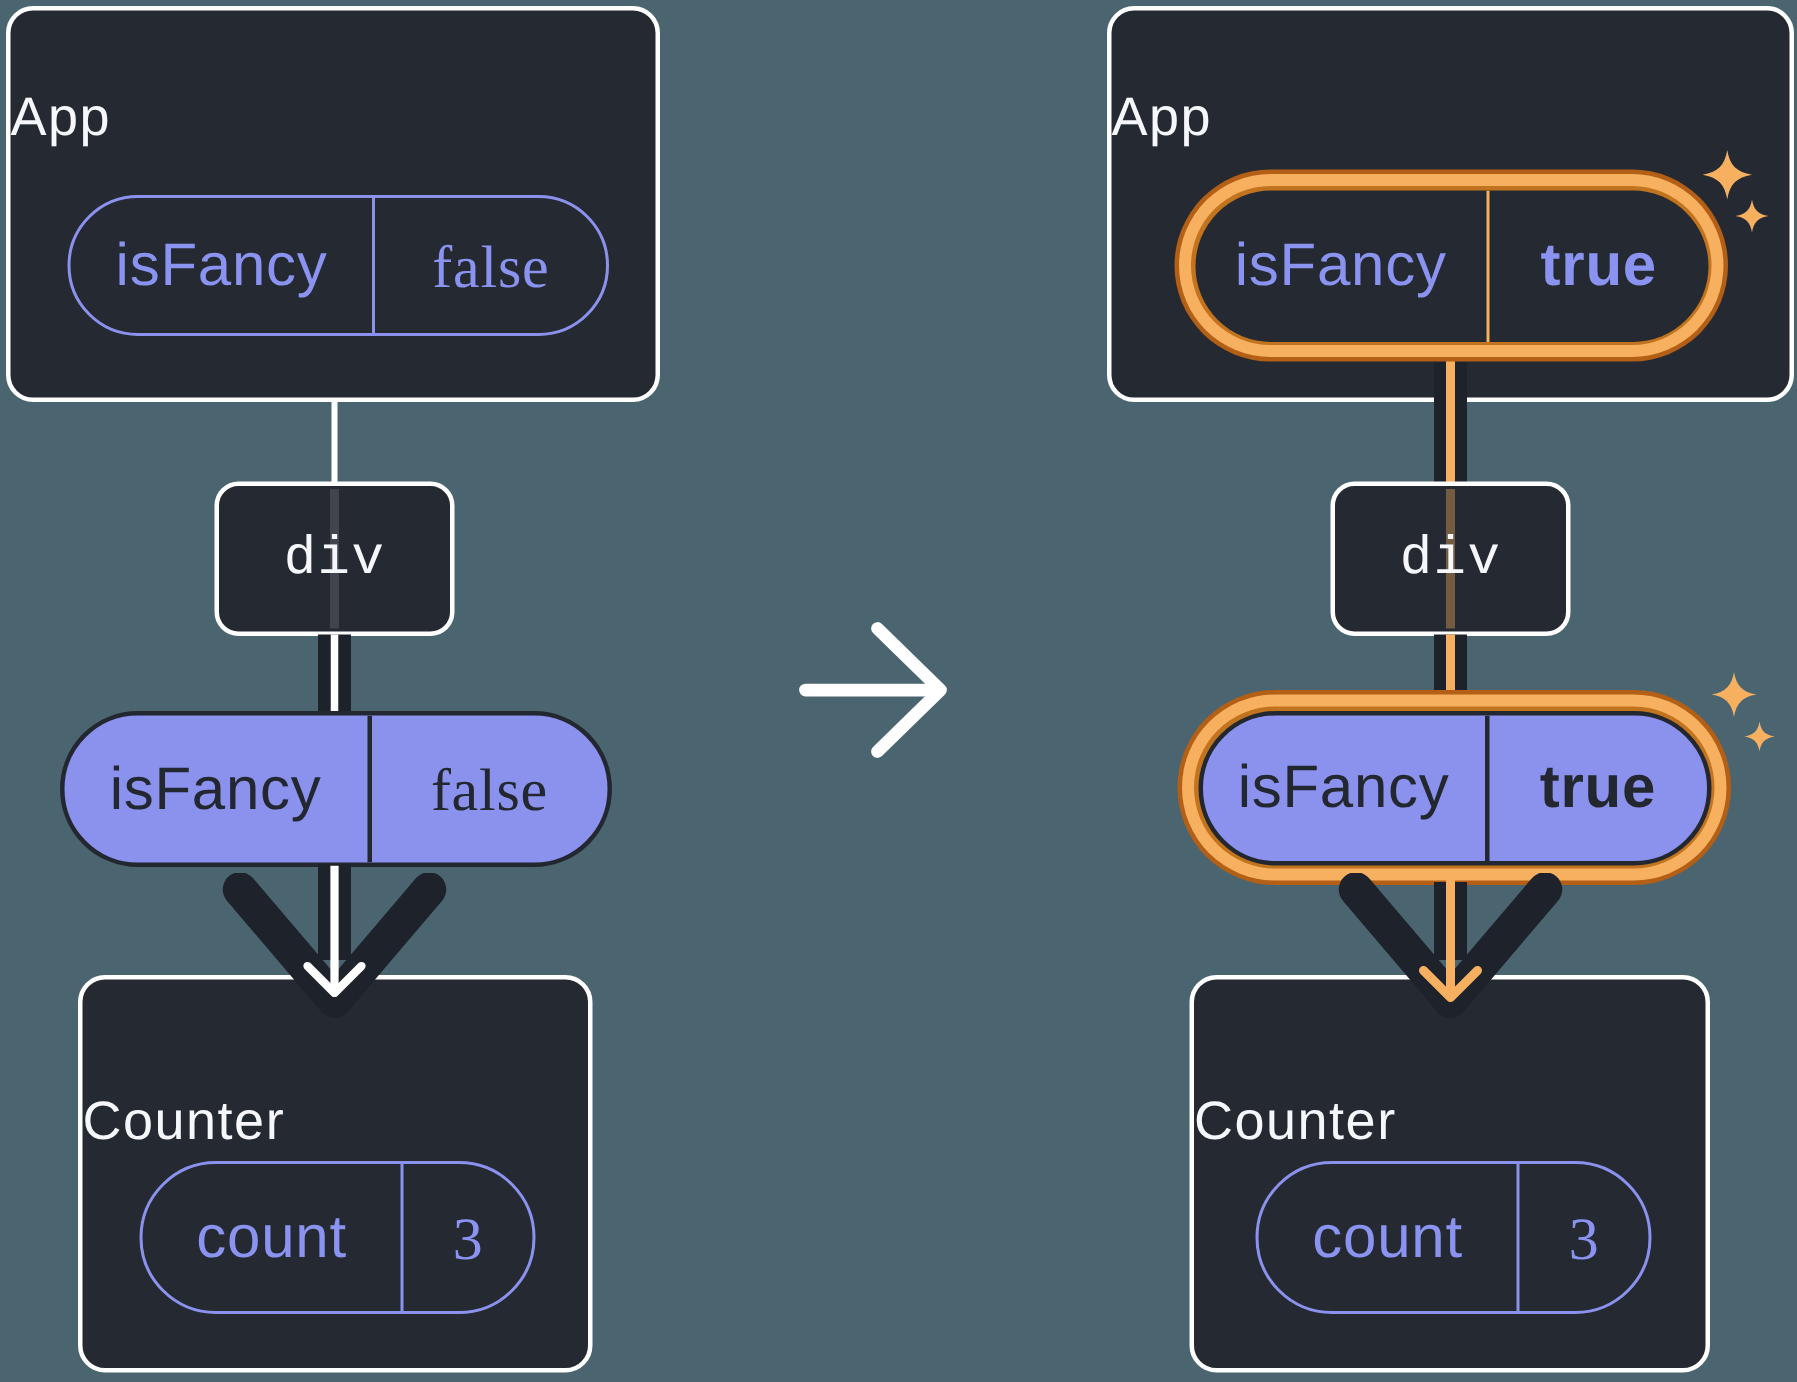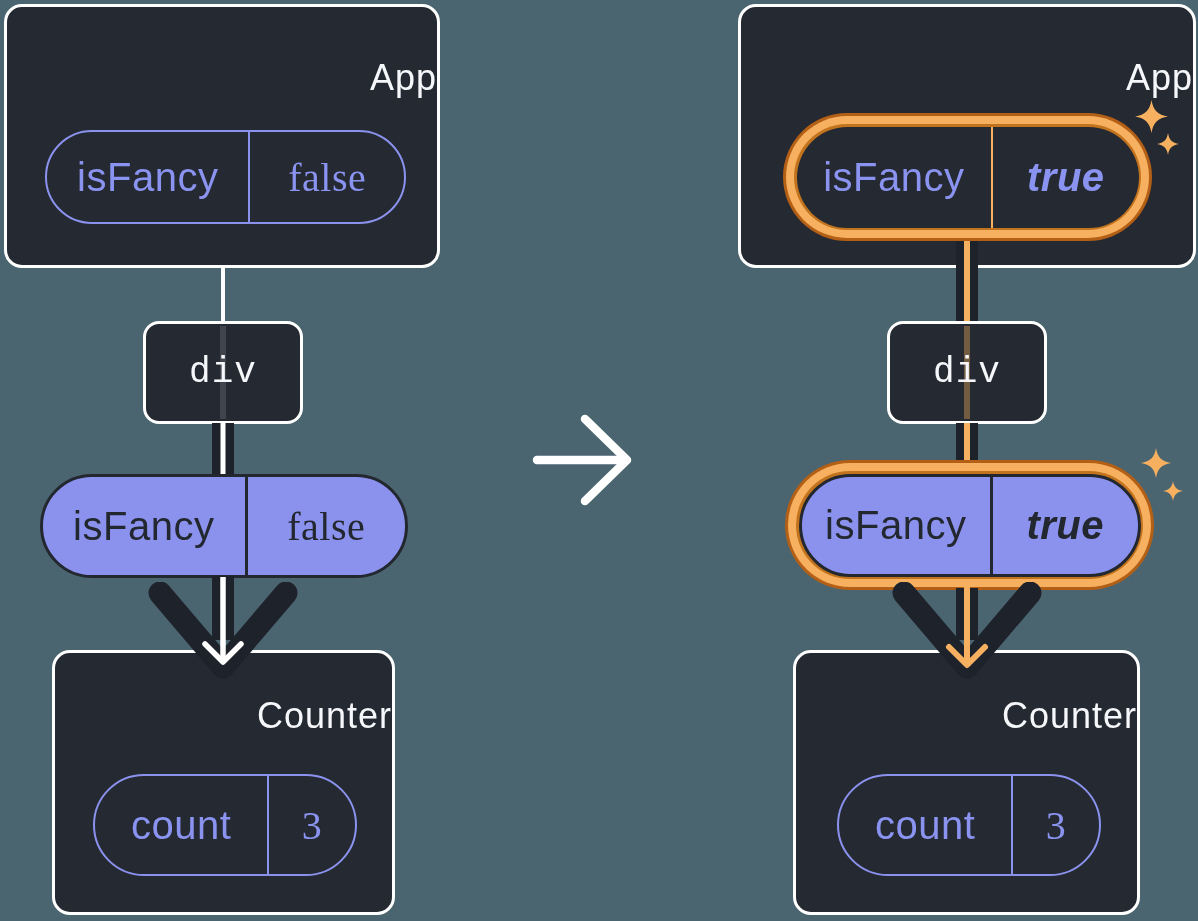--- a/index.html
+++ b/index.html
@@ -25,25 +25,25 @@
     font-family:"Liberation Sans", sans-serif;
   }
   .card{
     position:absolute;
     background:var(--card);
     border:3px solid var(--card-border);
     border-radius:18px;
   }
   .card-title{
     position:absolute;left:0;right:0;top:50px;
-    text-align:right;
+    text-align:left;
     color:var(--title);
     font-size:36px;font-weight:500;letter-spacing:1px;
   }
-  .counter-title{top:42px;}
+  .counter-title{top:73px;}
   .pill{
     position:absolute;
     border-radius:999px;
     display:flex;
     overflow:hidden;
   }
   .pill .seg{
     display:flex;align-items:center;justify-content:center;
     font-size:40px;letter-spacing:0.5px;
   }
@@ -54,21 +54,21 @@
     color:var(--purple-text);
   }
   .pill-outline .seg-a{border-right:2px solid var(--purple);}
   .pill-filled{
     background:var(--purple);
     border:3px solid var(--dark);
     color:var(--dark);
   }
   .pill-filled .seg-a{border-right:3px solid var(--dark);width:56.5%;}
   .counter-pill .seg-a{width:67%;text-align:right;}
-  .bold{font-weight:bold;font-style:italic;}
+  .bold{font-weight:bold;}
   .divnode{
     position:absolute;
     background:var(--card);
     border:3px solid var(--card-border);
     border-radius:16px;
     display:flex;align-items:center;justify-content:center;
     color:var(--title);font-size:36px;font-weight:500;letter-spacing:1px;
   }
   .through{
     position:absolute;left:50%;top:2px;bottom:2px;width:6px;

